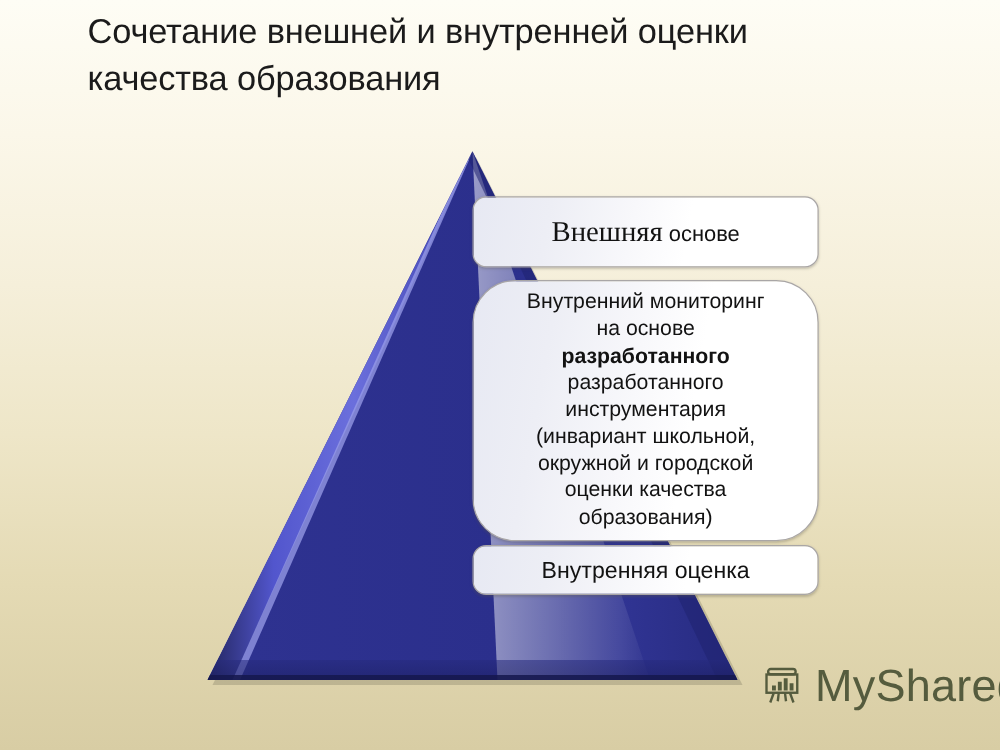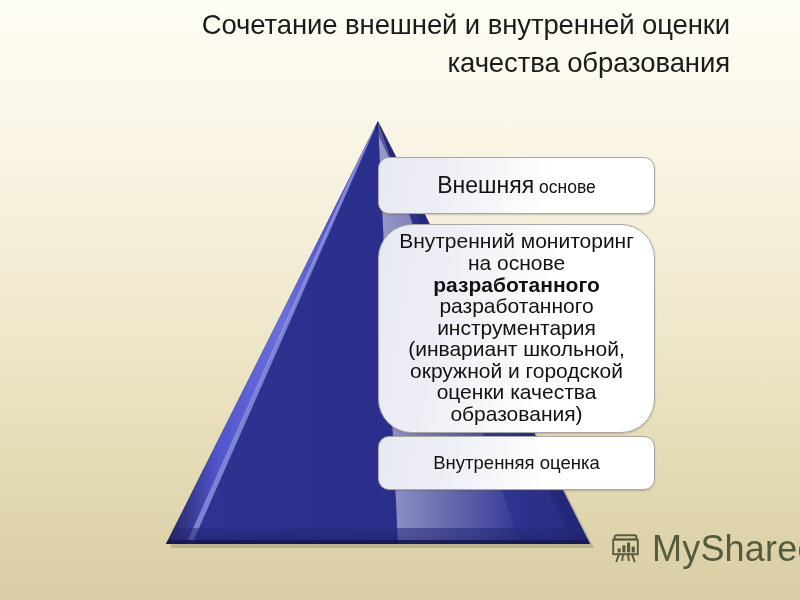--- a/index.html
+++ b/index.html
@@ -27,21 +27,21 @@
                 #d8cda4 100%);
     overflow: hidden;
   }
 
   
   #title {
     position: absolute;
     left: 70px;
     top: 6px;
     width: 660px;
-    text-align: right;
+    text-align: left;
     font-size: 27.5px;
     line-height: 38px;
     color: #1b1b1b;
     font-weight: 400;
     letter-spacing: -0.1px;
     white-space: pre-line;
   }
 
   
   #pyramid-wrap {
@@ -82,47 +82,48 @@
     width: 277px;
     height: 57px;
     border-radius: 11px;
   }
   .ext-line {
     line-height: 1;
     white-space: nowrap;
   }
   .ext-big {
     font-size: 23px;
+    font-family: Liberation Serif, serif;
   }
   .ext-small {
     font-size: 17.5px;
   }
 
   #box-monitoring {
     left: 378px;
     top: 224px;
     width: 277px;
     height: 209px;
     border-radius: 34px;
     padding: 6px 10px 8px 10px;
   }
   #box-monitoring .body {
-    font-size: 21px;
+    font-size: 17px;
     line-height: 21.6px;
     white-space: pre-line;
   }
   #box-monitoring .body b {
     font-weight: 700;
   }
 
   #box-internal {
     left: 378px;
     top: 436px;
     width: 277px;
-    height: 54px;
+    height: 40px;
     border-radius: 11px;
   }
   #box-internal .label {
     font-size: 18.5px;
     line-height: 1;
     white-space: nowrap;
   }
 
   
   #watermark {

